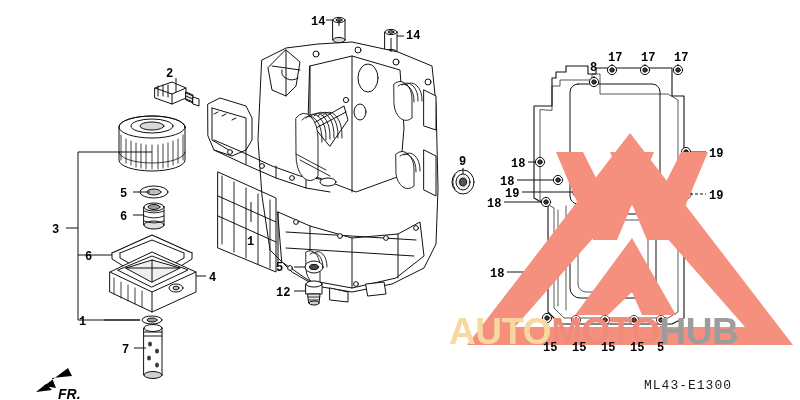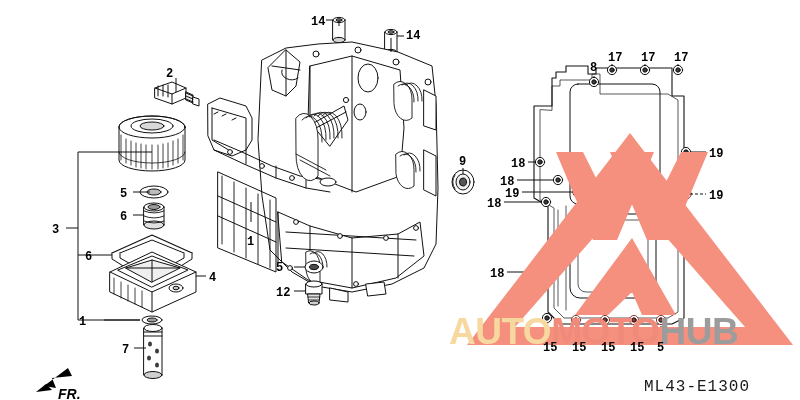--- a/index.html
+++ b/index.html
@@ -19,21 +19,21 @@
   .wm-h{color:#9c9c9c;}
 
   
   .art{position:absolute;left:0;top:0;width:800px;height:400px;z-index:2;}
 
   
   .lbl{position:absolute;font-family:Liberation Mono, monospace;
        font-weight:bold;font-size:12px;color:#000;z-index:8;
        line-height:12px;white-space:nowrap;}
   .code{position:absolute;font-family:"Liberation Mono",monospace;
-        font-size:16px;letter-spacing:1px;color:#1a1a1a;z-index:8;}
+        font-size:13px;letter-spacing:1px;color:#1a1a1a;z-index:8;}
   .fr{position:absolute;font-family:"Liberation Sans",sans-serif;
       font-weight:bold;font-style:italic;font-size:14px;color:#000;z-index:8;margin-top:23px;}
 </style>
 </head>
 <body>
 
 <div id="stage">
 
   <svg id="watermark" viewBox="0 0 800 400">
     <g id="wm-shape" fill="#f5907f">

